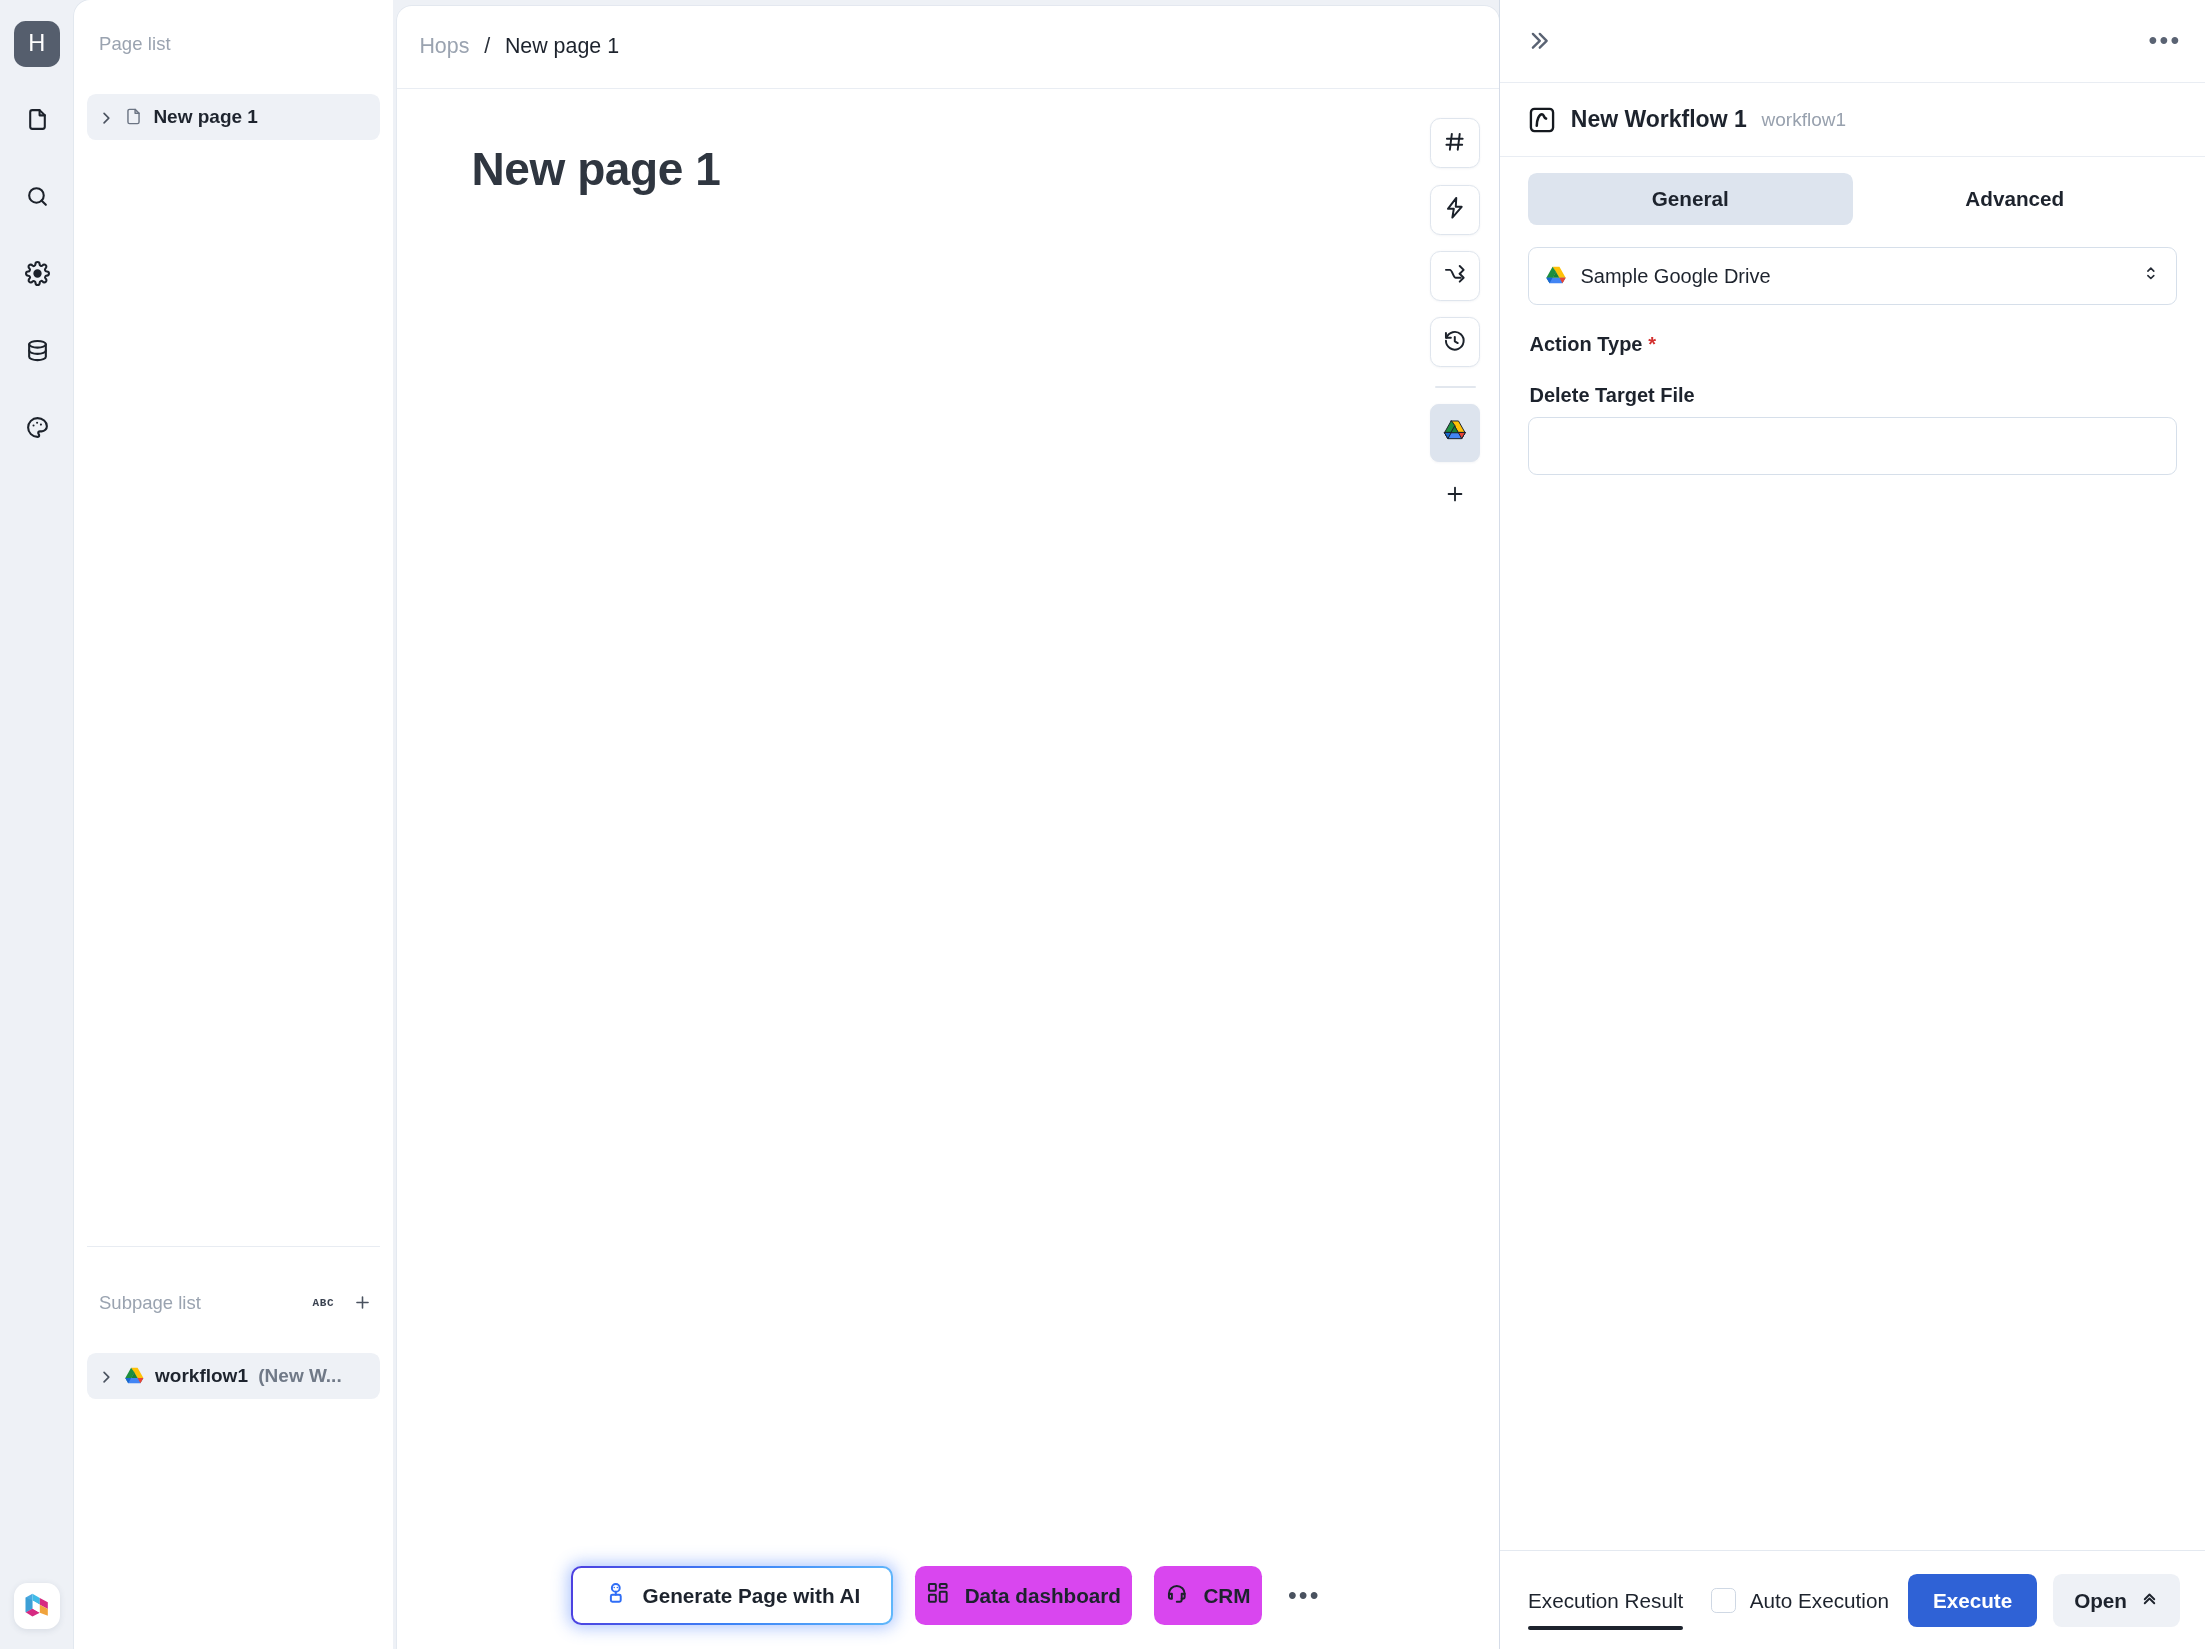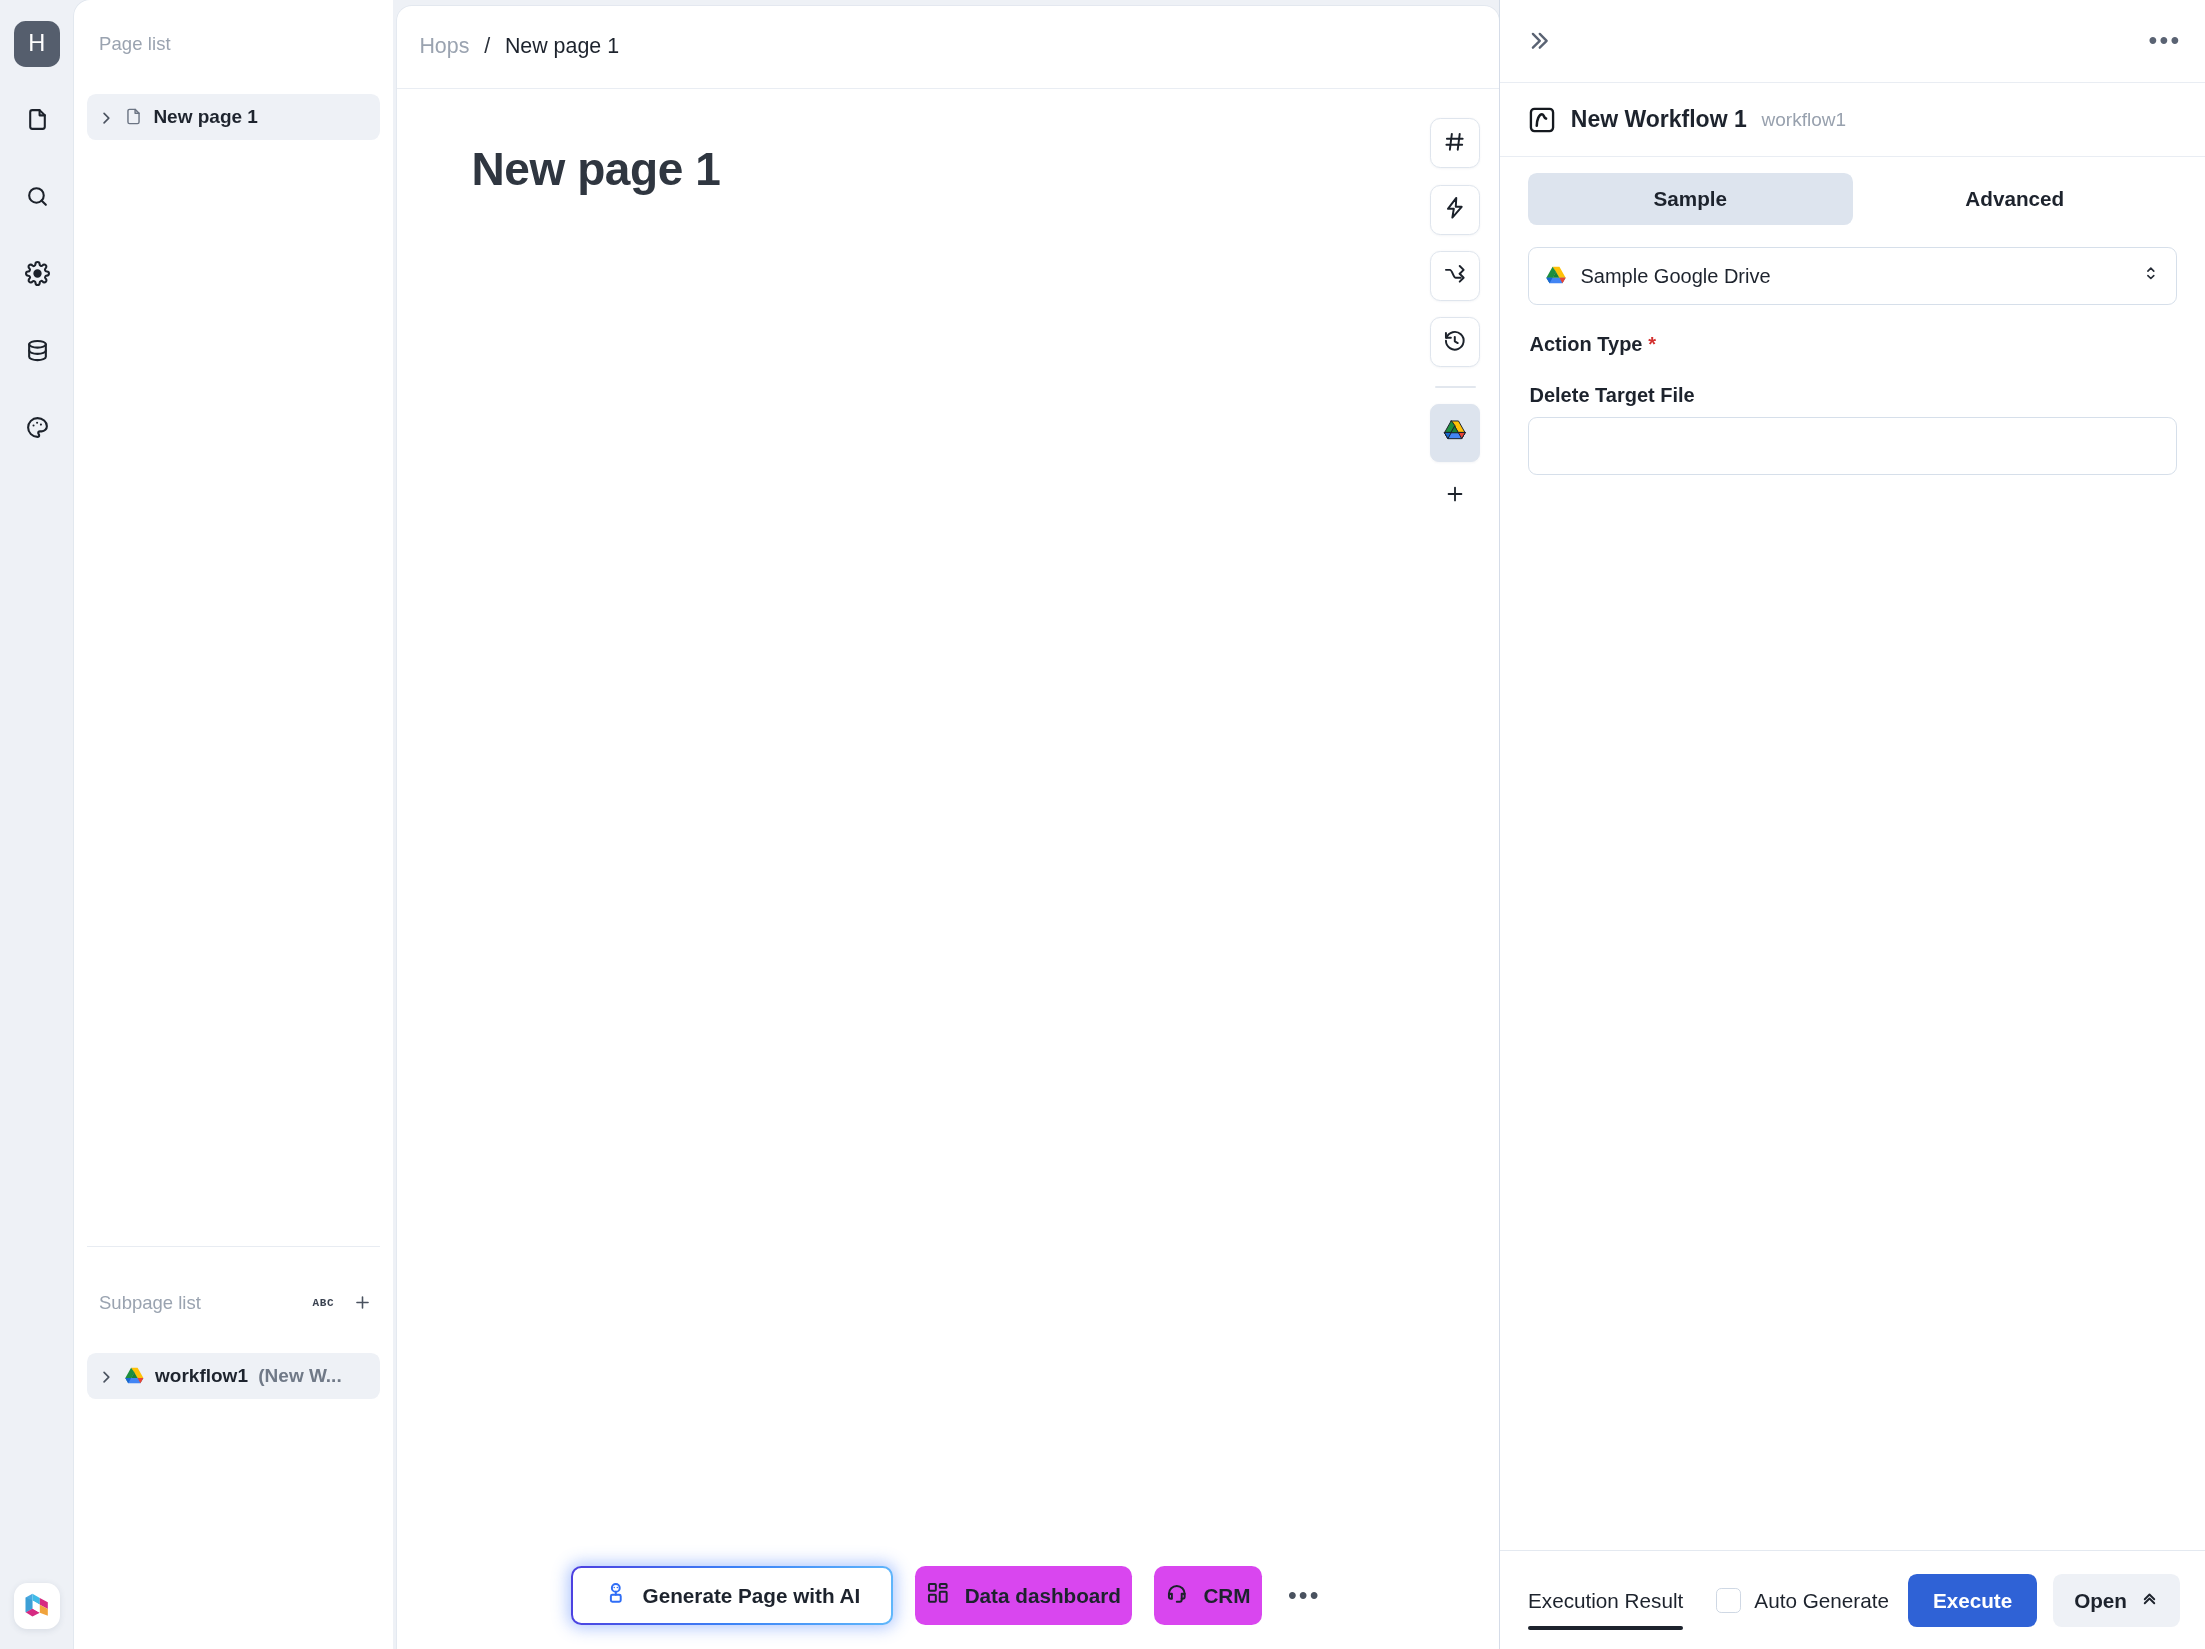--- a/index.html
+++ b/index.html
@@ -512,21 +512,21 @@
             <rect x="2.5" y="2.5" width="19" height="19" rx="3" fill="none" stroke="#15191f" stroke-width="2"></rect>
             <path d="M7.5 17c0-5 2-10 4.5-10 2 0 1.3 3.8 3.5 3.8" fill="none" stroke="#15191f" stroke-width="2.2" stroke-linecap="round"></path>
           </svg>
       </span>
       <span class="wf-name">New Workflow 1</span>
       <span class="wf-id">workflow1</span>
     </div>
 
 
     <div class="tabs">
-      <div class="tab active">Sample</div>
+      <div class="tab active">General</div>
       <div class="tab">Advanced</div>
     </div>
 
     <div class="form">
       <div class="sel">
         <span class="sel-ic">
           <svg viewBox="0 0 48 48">
             <polygon points="16.5,4 31.5,4 45,28 38,40 23.5,15" fill="#ffc107"></polygon>
             <polygon points="16.5,4 3,28 10,40 24.5,15" fill="#1e8e3e"></polygon>
             <polygon points="3,28 10,40 38,40 45,28" fill="#4285f4"></polygon>
@@ -555,21 +555,21 @@
       <input class="txtin" type="text" value="" style="">
     </div>
 
     <div class="r-spacer"></div>
 
     <div class="r-foot">
       <span class="exec-tab">Execution Result</span>
       <span class="foot-spacer"></span>
       <span class="chk-wrap">
         <span class="chkbox"></span>
-        <span class="chk-lbl">Auto Generate</span>
+        <span class="chk-lbl">Auto Execution</span>
       </span>
       <span class="btn-exec">Execute</span>
       <span class="btn-open">
         <span>Open</span>
         <span>
           <svg viewBox="0 0 24 24">
               <path d="M6 13l6-6 6 6"></path>
               <path d="M6 18l6-6 6 6"></path>
             </svg>
         </span>

